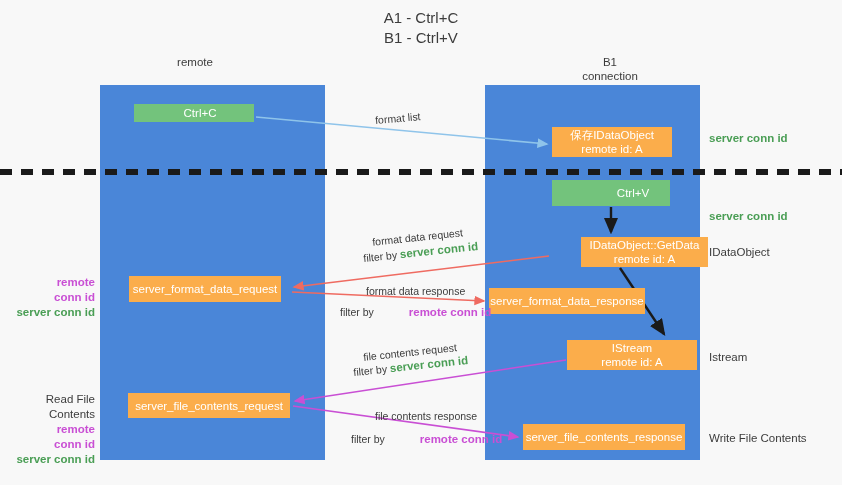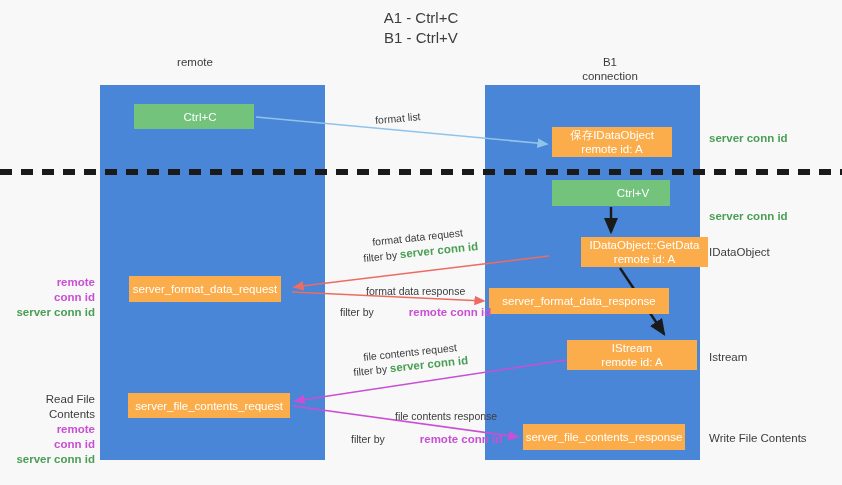--- a/index.html
+++ b/index.html
@@ -28,26 +28,26 @@
 
   .box{
     position:absolute;text-align:center;color:#ffffff;
     font-size:11.5px;line-height:14px;
     display:flex;flex-direction:column;align-items:center;justify-content:center;
     box-sizing:border-box;
   }
   .box.green{background:#73c37c;}
   .box.orange{background:#fbad4b;}
 
-  .b-ctrlc{left:134px;top:104px;width:120px;height:25px;padding-left:12px;}
+  .b-ctrlc{left:134px;top:104px;width:120px;height:18px;padding-left:12px;}
   .b-dobj {left:552px;top:127px;width:120px;height:30px;}
   .b-ctrlv{left:552px;top:180px;width:118px;height:26px;padding-left:44px;}
   .b-getdata{left:581px;top:237px;width:127px;height:30px;}
   .b-fmtreq{left:129px;top:276px;width:152px;height:26px;}
-  .b-fmtres{left:489px;top:288px;width:180px;height:26px;}
+  .b-fmtres{left:489px;top:288px;width:156px;height:26px;}
   .b-istream{left:567px;top:340px;width:130px;height:30px;}
   .b-filereq{left:128px;top:393px;width:162px;height:25px;}
   .b-fileres{left:523px;top:424px;width:162px;height:26px;}
 
   .side-label{
     position:absolute;font-size:11.5px;line-height:15px;color:#3c3c3c;
   }
   .sl-dataobject{left:709px;top:245px;}
   .sl-istream{left:709px;top:350px;}
   .sl-write{left:709px;top:431px;}
@@ -73,21 +73,21 @@
 
   .el-fdr1{left:372px;top:230px;transform:rotate(-6deg);}
   .el-fdr2{left:363px;top:245px;transform:rotate(-6deg);}
 
   .el-fdres1{left:366px;top:284px;}
   .el-fdres2{left:340px;top:305px;}
 
   .el-fcr1{left:363px;top:345px;transform:rotate(-6deg);}
   .el-fcr2{left:353px;top:359px;transform:rotate(-6deg);}
 
-  .el-fcres1{left:375px;top:409px;margin-left:20px;}
+  .el-fcres1{left:375px;top:409px;}
   .el-fcres2{left:351px;top:432px;}
 
   svg{position:absolute;left:0;top:0;width:842px;height:485px;overflow:visible;}
 </style>
 </head>
 <body>
 
 <div id="stage">
 
   <div class="title">

